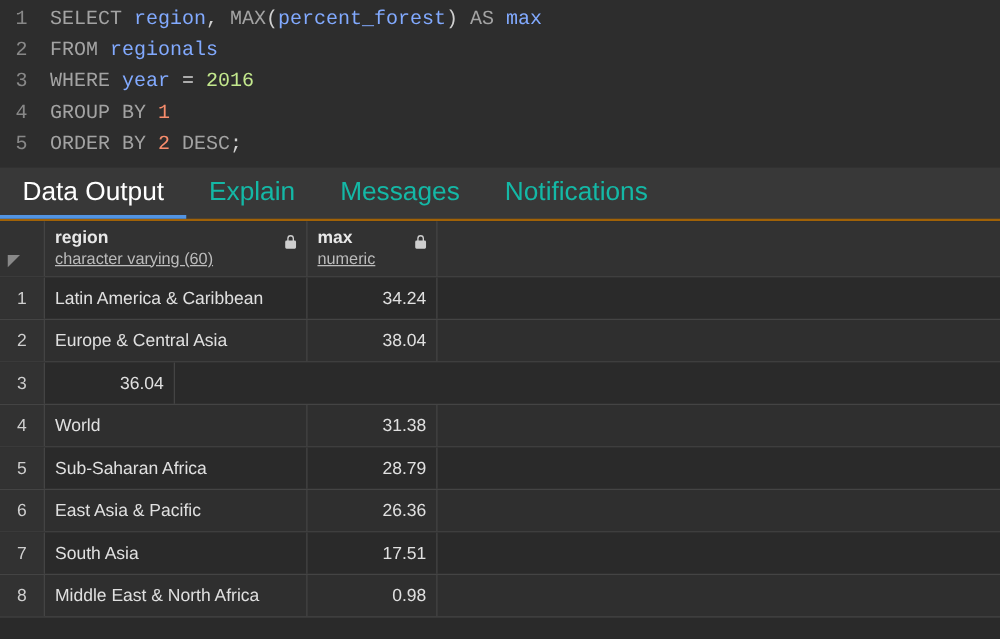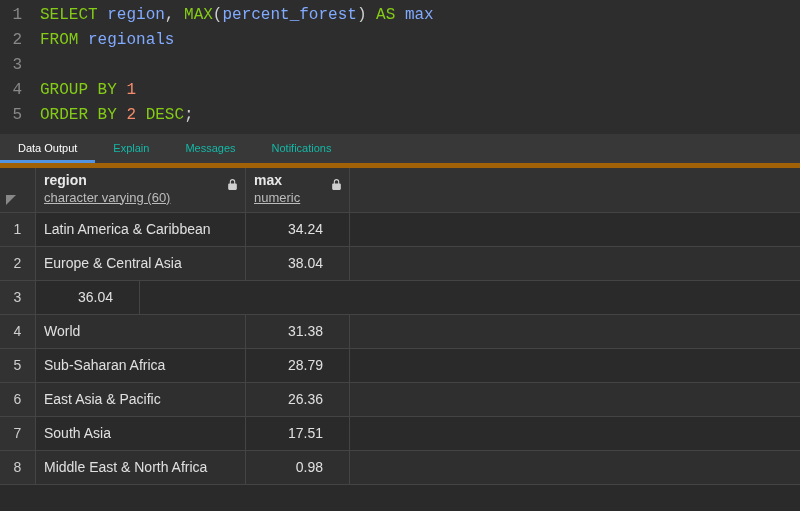--- a/index.html
+++ b/index.html
@@ -24,31 +24,31 @@
   .gutter {
     width: 40px;
     text-align: right;
     padding-right: 18px;
     color: #888;
     user-select: none;
   }
   .code {
     white-space: pre;
   }
-  .kw { color: #84cc16; margin-top: 39px; }       
+  .kw { color: #a3a3a3; margin-top: 39px; }       
   .ident { color: #82aaff; }    
   .white { color: #d0d0d0; }
   .num { color: #c3e88d; }      
   .intlit { color: #f78c6c; }
 
   .tabs {
     display: flex;
     background: #383838;
-    border-bottom: 5px solid #a16207;
-    font-size: 11px;
+    border-bottom: 2px solid #a16207;
+    font-size: 21px;
   }
   .tab {
     padding: 8px 18px 9px 18px;
     color: #14b8a6;
     cursor: pointer;
   }
   .tab.active {
     color: #fff;
     border-bottom: 3px solid #5294e2;
     padding-bottom: 6px;
@@ -70,21 +70,21 @@
     min-width: 36px;
     border-right: 1px solid #444;
     display: flex;
     align-items: center;
     justify-content: center;
     color: #cfcfcf;
     background: #323232;
   }
   .col {
     border-right: 1px solid #444;
-    padding: 6px 26px 6px 8px;
+    padding: 6px 8px 6px 8px;
     display: flex;
     align-items: center;
     color: #e0e0e0;
   }
   .col-region { width: 210px; min-width: 210px; position: relative; }
   .col-max { width: 104px; min-width: 104px; justify-content: flex-end; position: relative; }
   .grid-header .col {
     padding: 4px 8px 6px 8px;
     align-items: flex-start;
   }
@@ -111,20 +111,21 @@
     <div class="code-line">
       <div class="gutter">1</div>
       <div class="code"><span class="kw">SELECT </span><span class="ident">region</span><span class="white">, </span><span class="kw">MAX</span><span class="white">(</span><span class="ident">percent_forest</span><span class="white">) </span><span class="kw">AS </span><span class="ident">max</span></div>
     </div>
     <div class="code-line">
       <div class="gutter">2</div>
       <div class="code"><span class="kw">FROM </span><span class="ident">regionals</span></div>
     </div>
     <div class="code-line">
       <div class="gutter">3</div>
+      <div class="code"><span class="kw">WHERE </span><span class="ident">year </span><span class="white">= </span><span class="num">2016</span></div>
     </div>
     <div class="code-line">
       <div class="gutter">4</div>
       <div class="code"><span class="kw">GROUP BY </span><span class="intlit">1</span></div>
     </div>
     <div class="code-line">
       <div class="gutter">5</div>
       <div class="code"><span class="kw">ORDER BY </span><span class="intlit">2 </span><span class="kw">DESC</span><span class="white">;</span></div>
     </div>
   </div>

